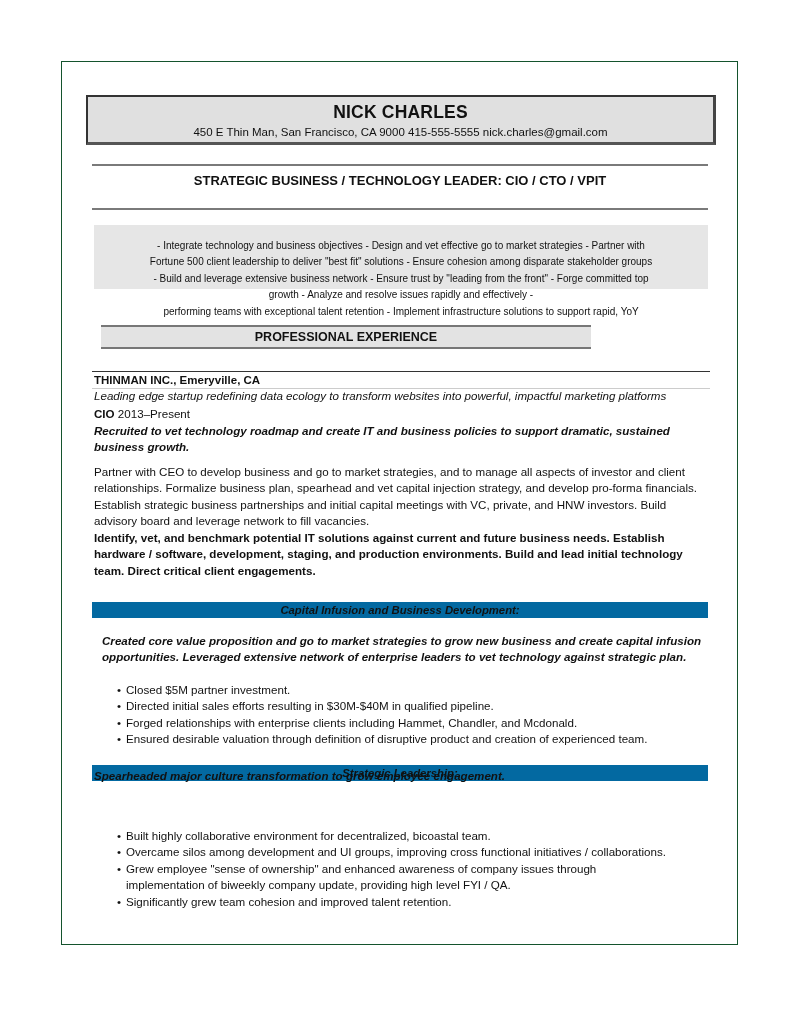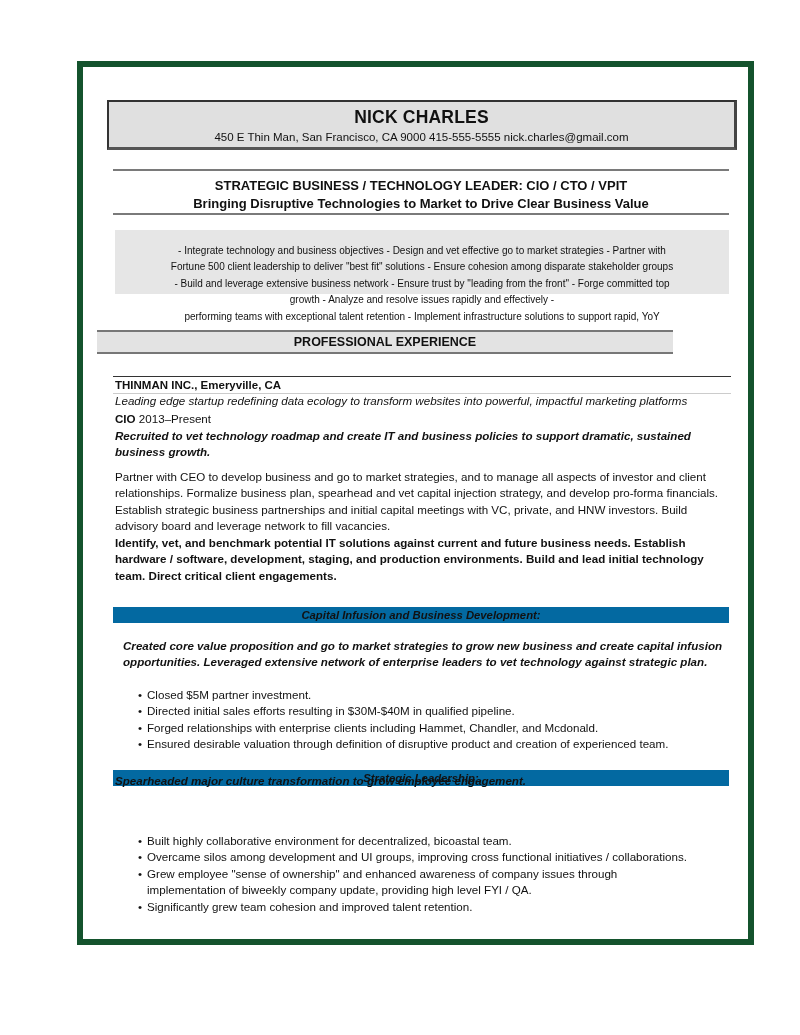--- a/index.html
+++ b/index.html
@@ -1,36 +1,36 @@
 <!DOCTYPE html>
 <html><head>
 <meta charset="utf-8">
 <style>
   html, body { margin: 0; padding: 0; background: #ffffff; }
   body { width: 800px; height: 1035px; position: relative; font-family: "Liberation Sans", sans-serif; color: #111; }
   .page {
     position: absolute; left: 61px; top: 61px; width: 677px; height: 884px;
-    border: 6px solid #14532d; box-sizing: border-box; background: #fff; margin-left: 16px;
+    border: 1px solid #14532d; box-sizing: border-box; background: #fff;
   }
   .name-box {
     position: absolute; left: 24px; top: 33px; width: 630px; height: 50px;
     background: #e0e0e0; border: 2px solid #333; box-sizing: border-box;
     border-bottom: 3px solid #555; border-right: 3px solid #444;
     text-align: center;
   }
   .name { font-size: 17.5px; font-weight: bold; margin-top: 5px; letter-spacing: 0.2px; line-height: 20px; }
   .contact { font-size: 11.5px; margin-top: 3px; line-height: 14px; }
   .rule { position: absolute; left: 30px; width: 616px; height: 0; border-top: 2px solid #7a7a7a; }
   .headline { position: absolute; left: 30px; width: 616px; text-align: center; font-weight: bold; font-size: 13px; line-height: 19px; }
   .summary {
     position: absolute; left: 32px; top: 163px; width: 614px; height: 64px;
     background: #e6e6e6; text-align: center; font-size: 10px; line-height: 16.4px; padding-top: 13px; box-sizing: border-box;
   }
   .section-header {
-    position: absolute; left: 14px; top: 263px; width: 576px; height: 24px;
+    position: absolute; left: 39px; top: 263px; width: 490px; height: 24px;
     background: #e3e3e3; border-top: 2px solid #777; border-bottom: 2px solid #777; box-sizing: border-box;
     text-align: center; font-weight: bold; font-size: 12.5px; line-height: 20px;
   }
   .company-row {
     position: absolute; left: 30px; top: 309px; width: 616px; height: 16px;
     border-top: 1px solid #333; border-bottom: 1px solid #ccc;
     font-weight: bold; font-size: 11.5px; line-height: 16px; padding-left: 2px; box-sizing: content-box;
   }
   .text { position: absolute; left: 32px; width: 614px; font-size: 11.6px; line-height: 16.4px; }
   .italic { font-style: italic; }
@@ -49,21 +49,20 @@
 
 <div class="page">
 
   <div class="name-box">
     <div class="name">NICK CHARLES</div>
     <div class="contact">450 E Thin Man, San Francisco, CA 9000 415-555-5555 nick.charles@gmail.com</div>
   </div>
 
   <div class="rule" style="top:102px;"></div>
   <div class="headline" style="top:109px;">STRATEGIC BUSINESS / TECHNOLOGY LEADER: CIO / CTO / VPIT</div>
-  <div class="headline" style="top:127px;">Bringing Disruptive Technologies to Market to Drive Clear Business Value</div>
   <div class="rule" style="top:146px;"></div>
 
   <div class="summary">
     <div>- Integrate technology and business objectives - Design and vet effective go to market strategies - Partner with</div>
     <div>Fortune 500 client leadership to deliver "best fit" solutions - Ensure cohesion among disparate stakeholder groups</div>
     <div>- Build and leverage extensive business network - Ensure trust by "leading from the front" - Forge committed top</div>
     <div>growth - Analyze and resolve issues rapidly and effectively -</div>
     <div>performing teams with exceptional talent retention - Implement infrastructure solutions to support rapid, YoY</div>
   </div>
 

